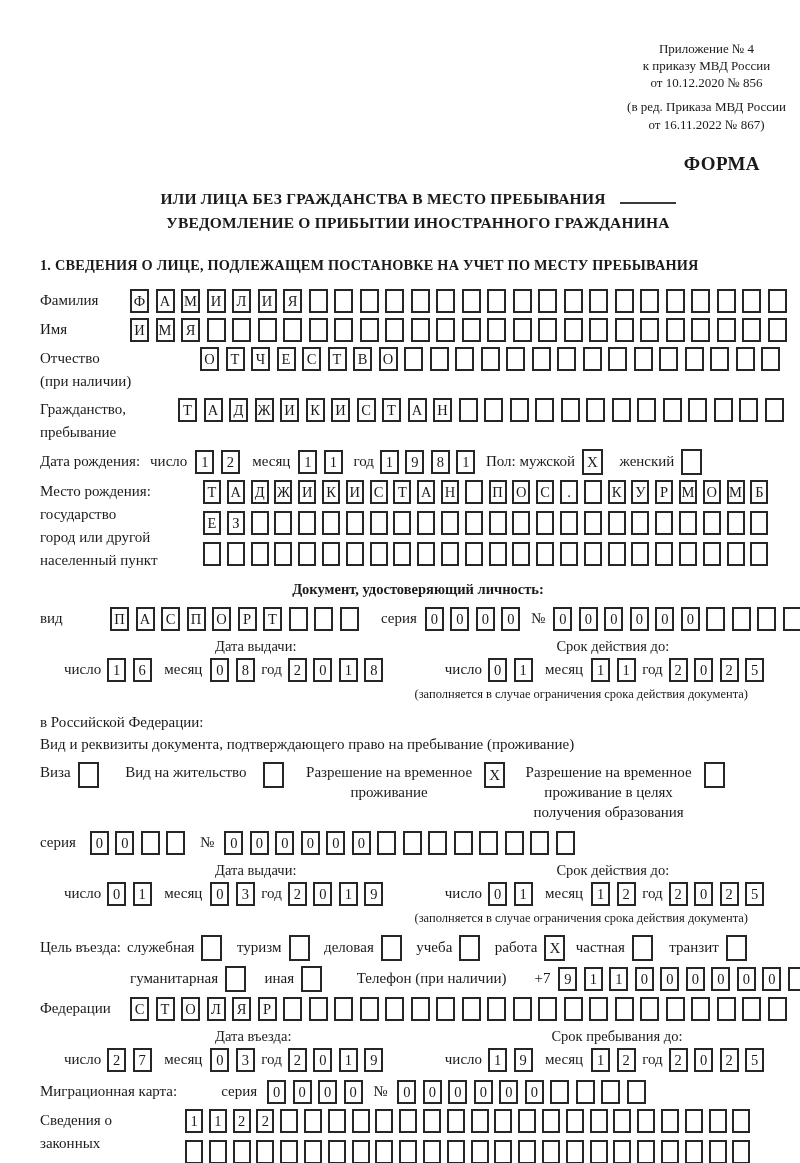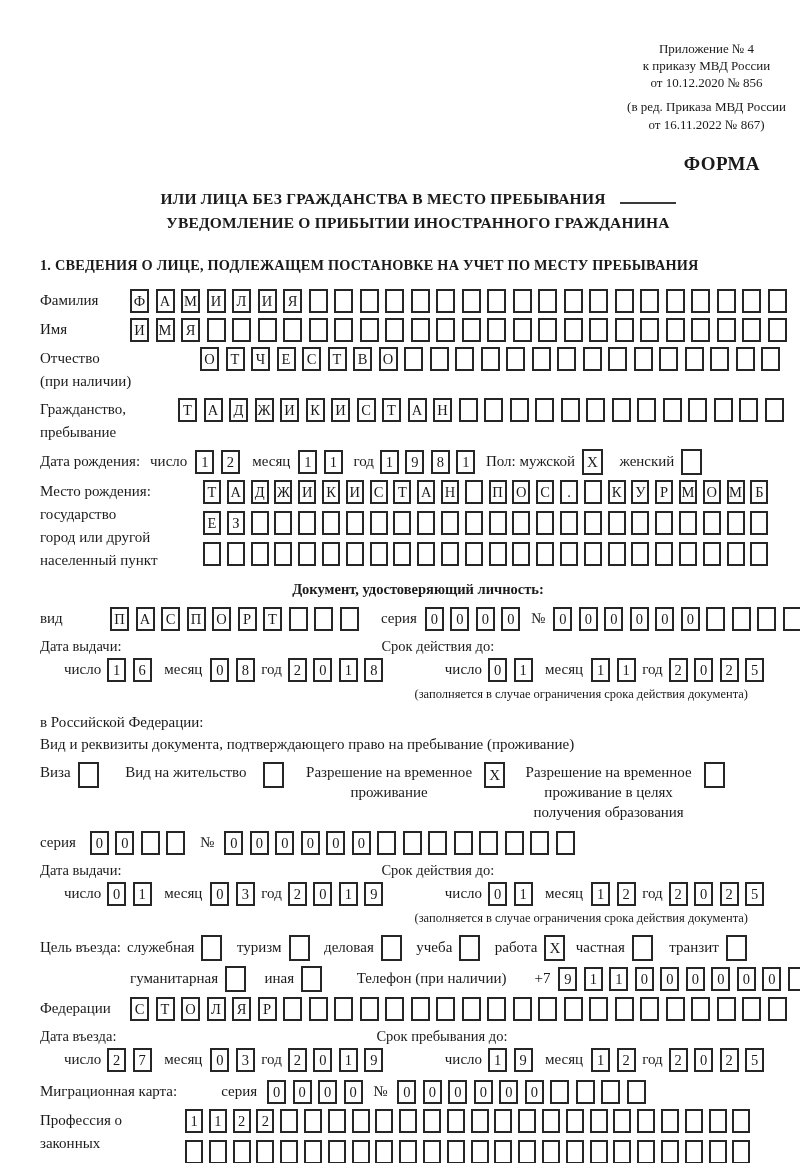--- a/index.html
+++ b/index.html
@@ -26,21 +26,21 @@
   }
   .cells.tight .cell { width:18px; margin-right:5.8px; }
   .checkbox { width:21px; height:26px; line-height:22px; font-size:15px; margin-left:7px; }
   .lbl,.txt { font-size:15px; flex:none; line-height:1.4; }
   .lblcol { flex:none; font-size:15px; line-height:23px; }
   .w90 { width:90px; } .w160 { width:160px; } .w138 { width:138px; } .w163 { width:163px; } .w145 { width:145px; }
   .cellstack { display:flex; flex-direction:column; }
   .cellstack .cells { margin-bottom:7px; }
   .center-bold { text-align:center; font-weight:bold; font-size:14.5px; margin:8px 0 9px 0; }
   .dhead { display:flex; font-size:14.5px; margin:7px 0 3px 0; }
-  .dhead .h1 { }
+  .dhead .h1 { margin-left:175px; }
   .dhead .h2 { margin-left:260px; }
   .note { font-size:12.5px; text-align:right; padding-right:48px; margin:1px 0 9px 0; }
   .para { font-size:15px; line-height:1.5; margin:4px 0 6px 0; }
   .permit-blk { display:inline-block; text-align:center; font-size:15px; line-height:1.35; }
   
   .ml4{margin-left:4px}.ml6{margin-left:6px}.ml8{margin-left:8px}.ml10{margin-left:10px}
   .ml12{margin-left:12px}.ml14{margin-left:14px}.ml16{margin-left:16px}.ml20{margin-left:20px}
   .ml24{margin-left:24px}.ml28{margin-left:28px}.ml44{margin-left:44px}.ml55{margin-left:55px}
   .ml90{margin-left:90px}
   .mt8{margin-top:8px}.mt4{margin-top:4px}
@@ -616,21 +616,21 @@
         <span class="cell">0</span>
         <span class="cell"></span>
         <span class="cell"></span>
         <span class="cell"></span>
         <span class="cell"></span>
       </span>
   </div>
 
   <div class="row start mt4">
     <span class="lblcol w145">
-      <span>Профессия о</span><br>
+      <span>Сведения о</span><br>
       <span>законных</span><br>
       <span>представителях</span><br>
       <br>
       <br>
       
     </span>
     <span class="cellstack">
       <span class="cells tight">
           <span class="cell">1</span>
           <span class="cell">1</span>

